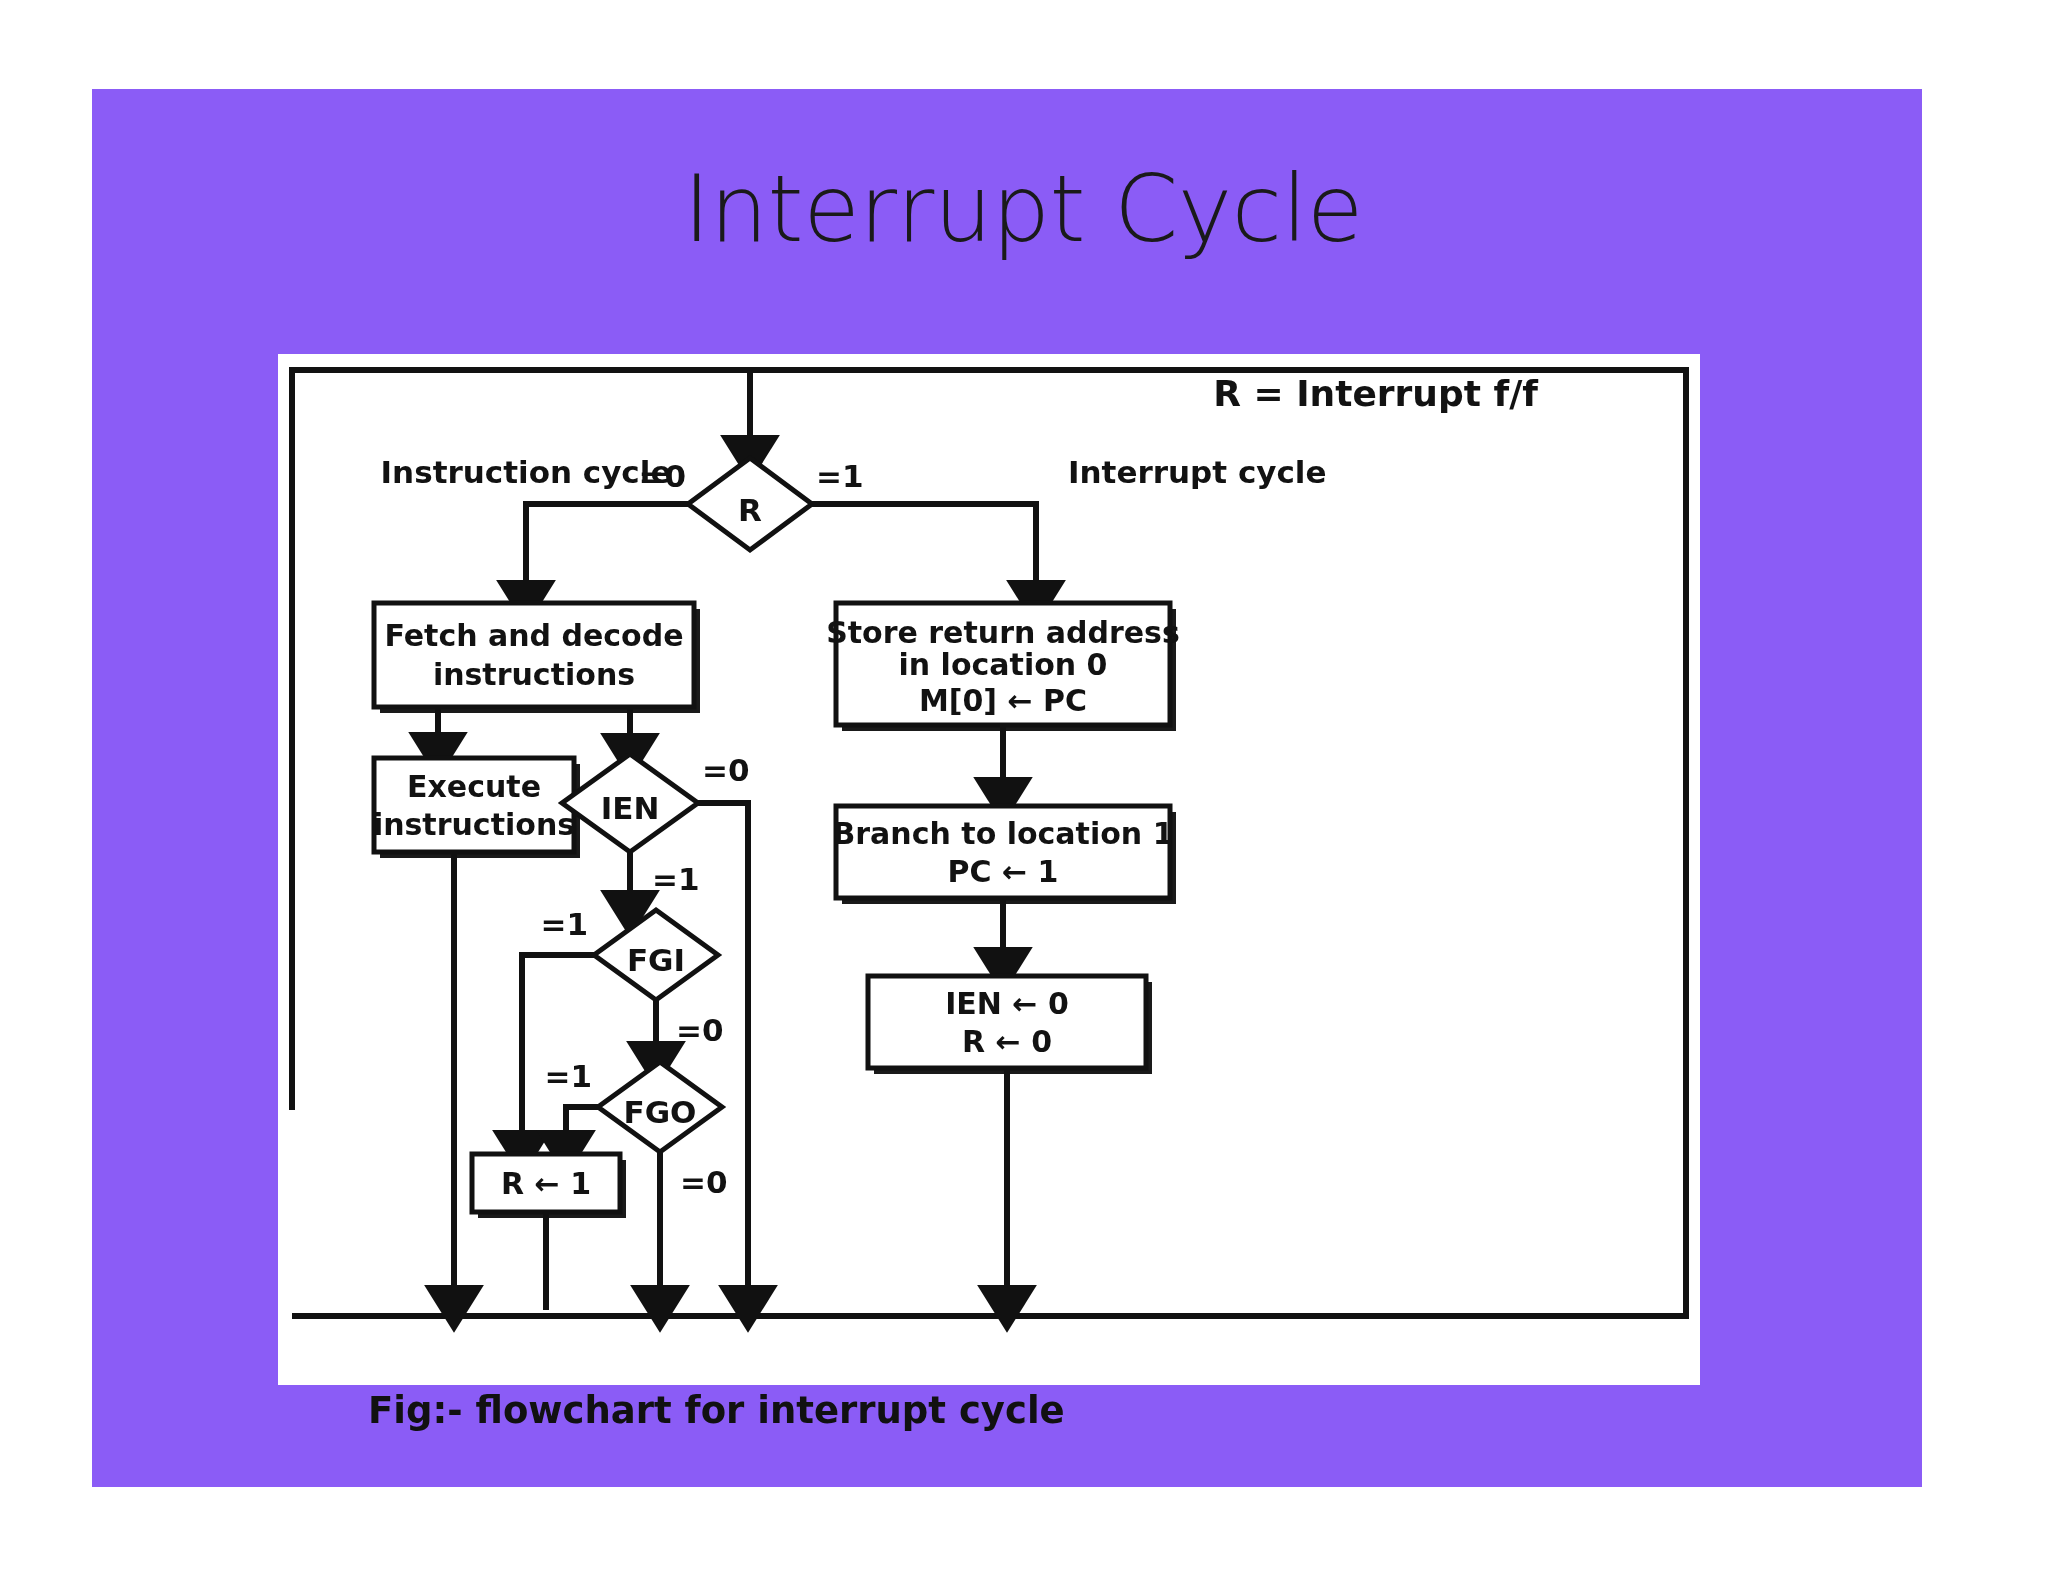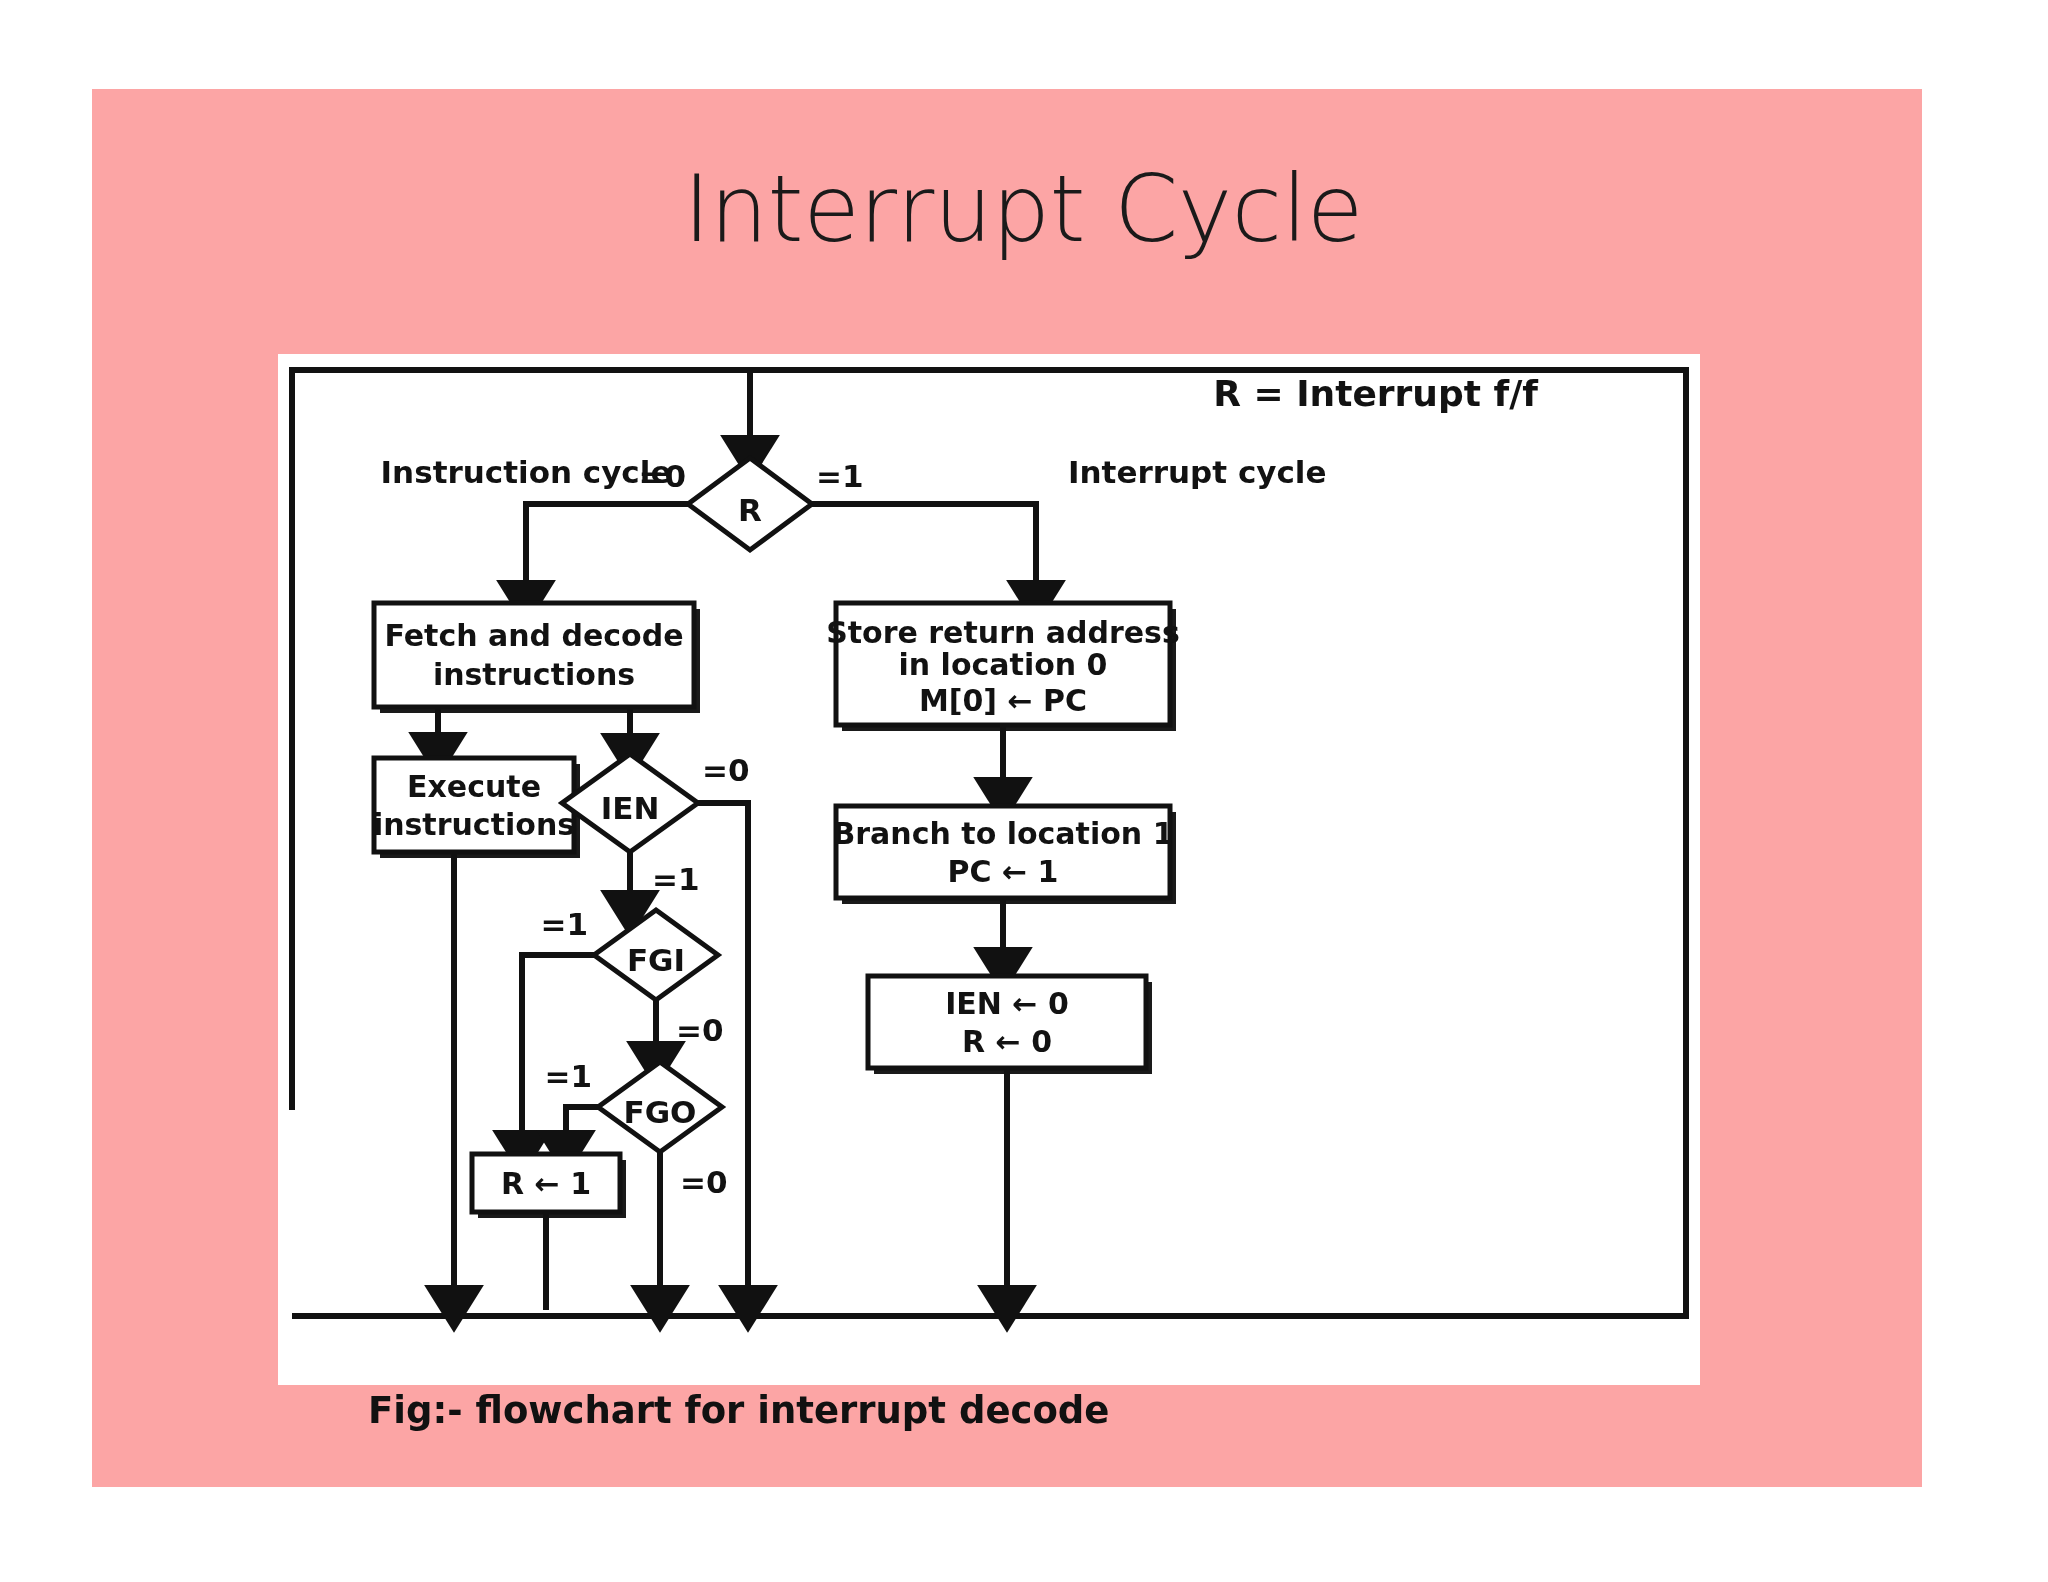--- a/index.html
+++ b/index.html
@@ -12,21 +12,21 @@
     height: 1582px;
     font-family: "Liberation Sans", sans-serif;
     overflow: hidden;
   }
   #slide {
     position: absolute;
     left: 92px;
     top: 89px;
     width: 1830px;
     height: 1398px;
-    background: #fca5a5;
+    background: #8b5cf6;
   }
   #title {
     position: absolute;
     left: 0;
     top: 75px;
     width: 1862px;
     text-align: center;
     font-family: "DejaVu Sans", sans-serif;
     font-weight: 300;
     font-size: 92px;
@@ -263,15 +263,15 @@
       <g>
         <path class="ln" d="M 729 714 L 729 950" marker-end="url(#ah)"></path>
       </g>
 
       <g>
         <path class="ln" d="M 14 962 L 1408 962 L 1408 16 L 472 16"></path>
       </g>
     </svg>
   </div>
 
-  <div id="caption">Fig:-  flowchart for interrupt decode</div>
+  <div id="caption">Fig:-  flowchart for interrupt cycle</div>
 
 </div>
 
 </body></html>

